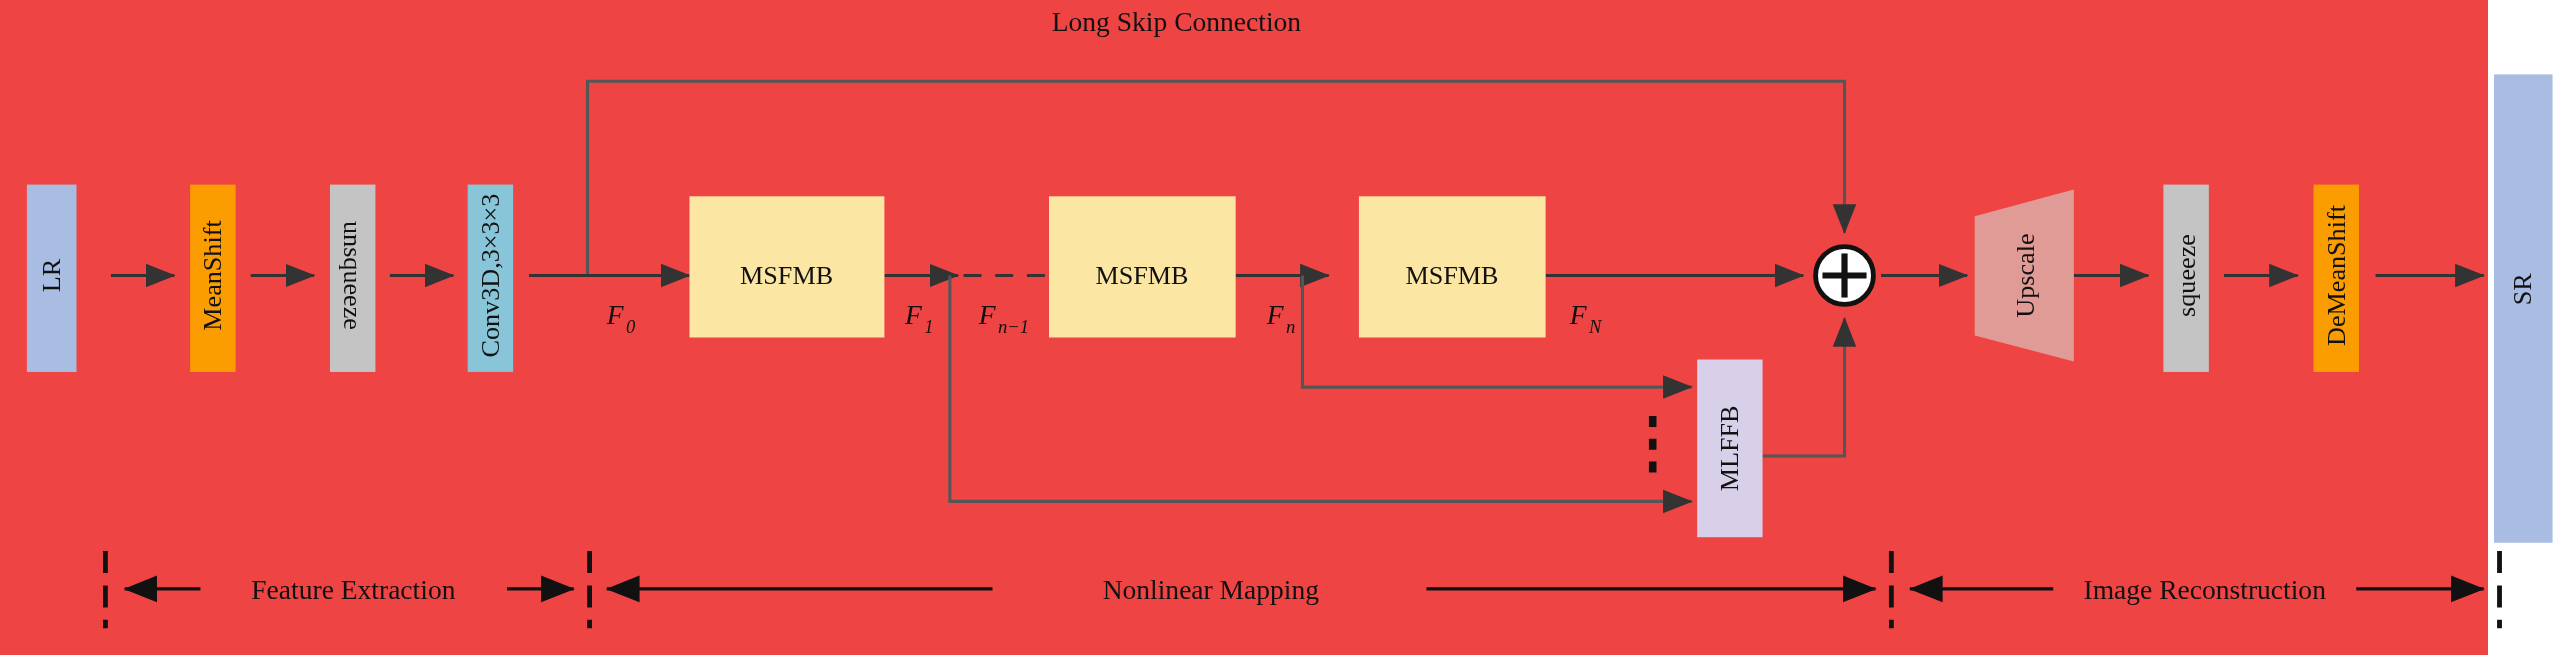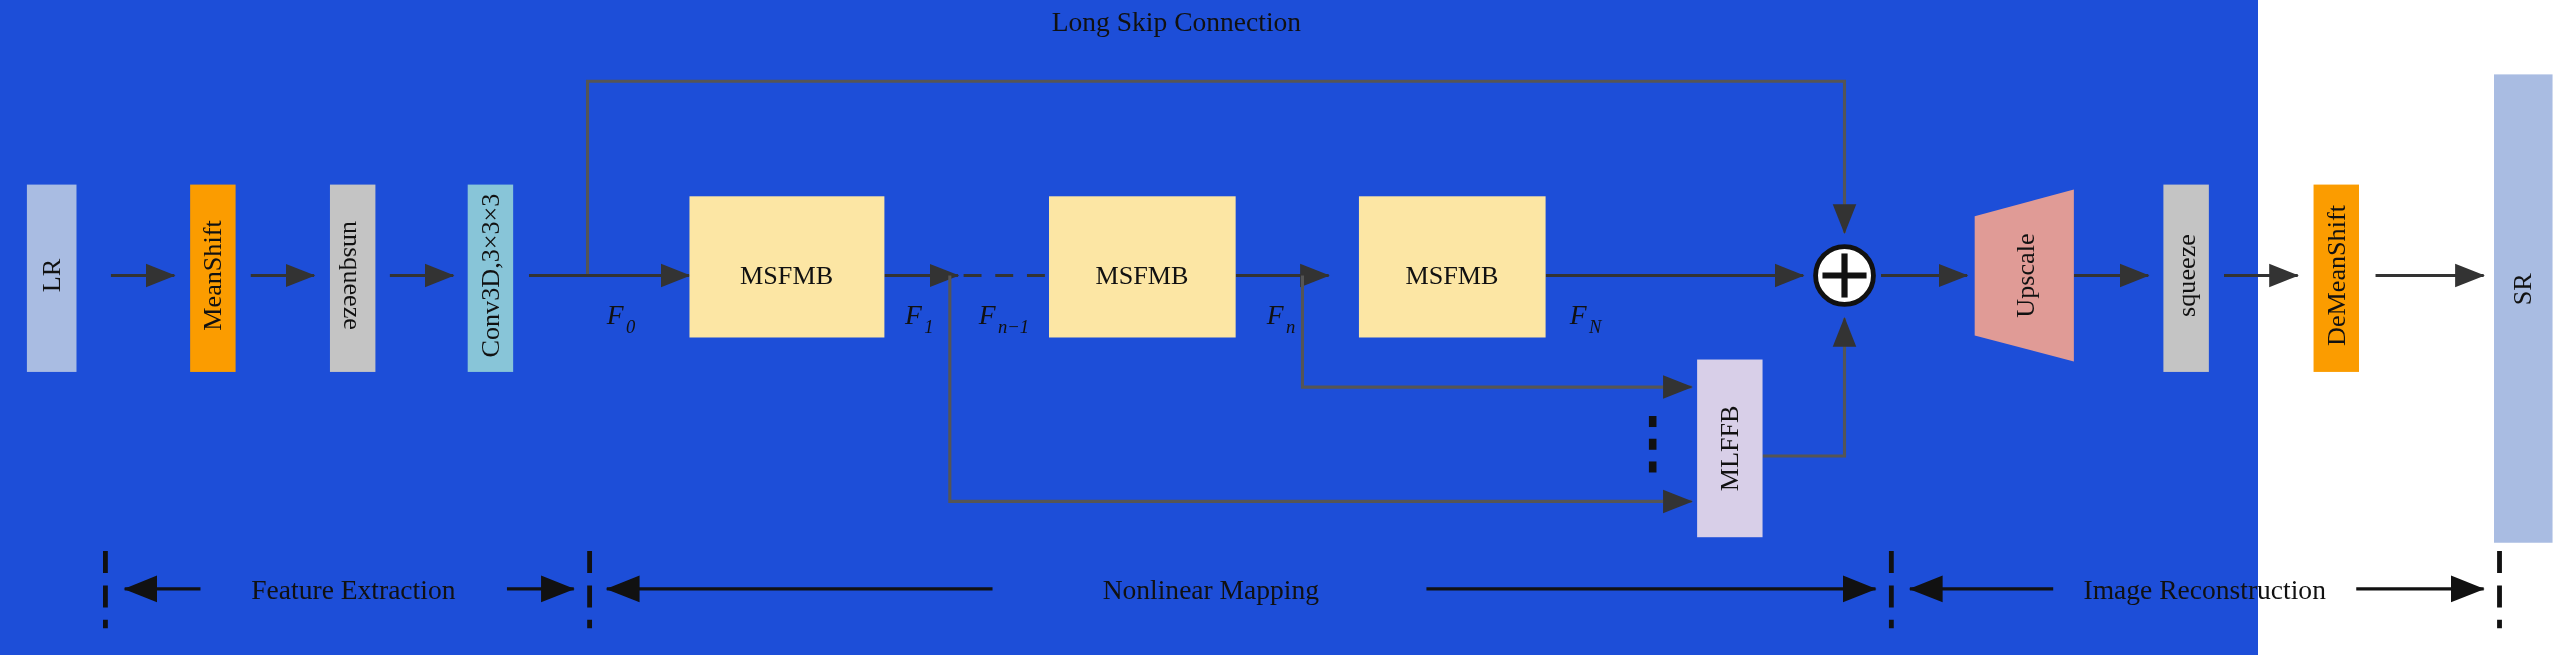--- a/index.html
+++ b/index.html
@@ -1,17 +1,17 @@
 <!DOCTYPE html>
 <html style="font-size:11px"><head>
 <meta charset="utf-8">
 <style>
   html,body{margin:0;padding:0;background:#ffffff;}
   body{width:2576px;height:655px;font-family:"Liberation Serif",serif;overflow:hidden;}
-  #stage{position:relative;width:2258px;height:655px;background:#1d4ed8;}
+  #stage{position:relative;width:2488px;height:655px;background:#ef4444;}
   svg{position:absolute;top:0;left:0;width:2576px;height:655px;display:block;}
   .flowtext{font-family:"Liberation Serif",serif;fill:#111;font-size:38px;}
   .mathlab{font-family:"Liberation Serif",serif;font-style:italic;fill:#111;font-size:40px;}
   .sub{font-size:27px;font-style:italic;}
   .seclab{font-family:"Liberation Serif",serif;fill:#111;font-size:40px;}
   .skiplab{font-family:"Liberation Serif",serif;fill:#111;font-size:40px;}
 </style>
 </head>
 <body>
 

